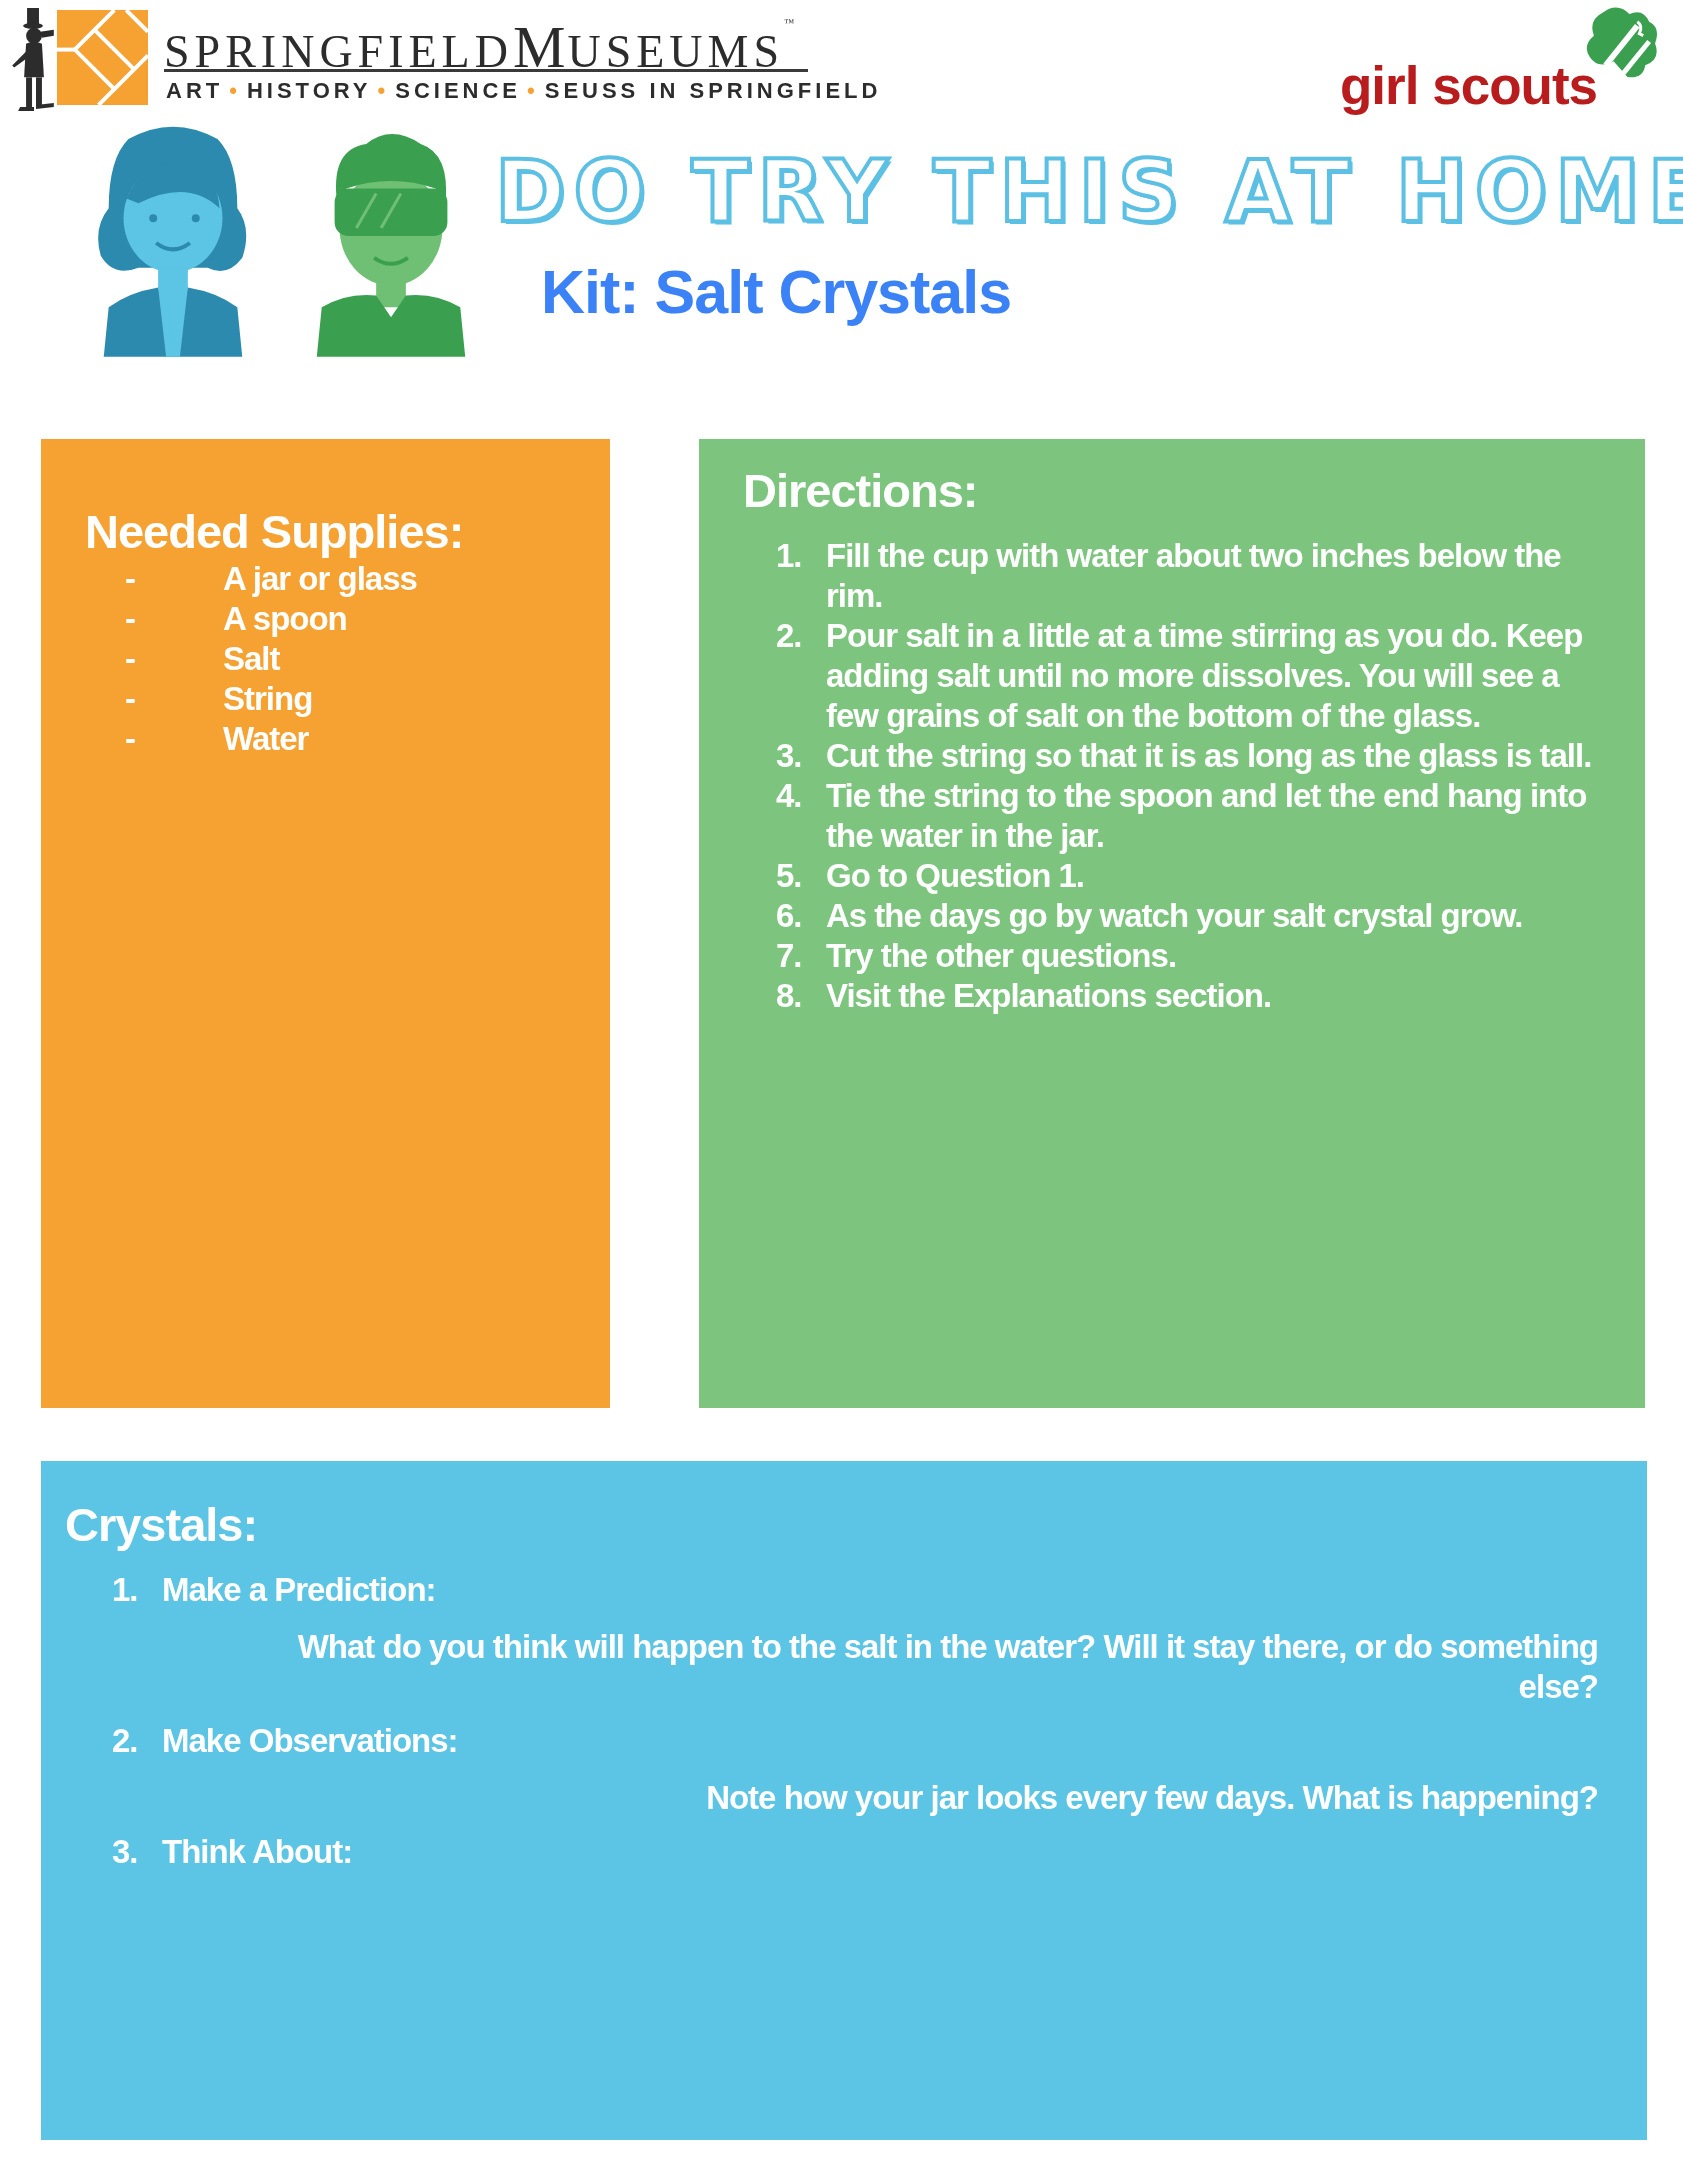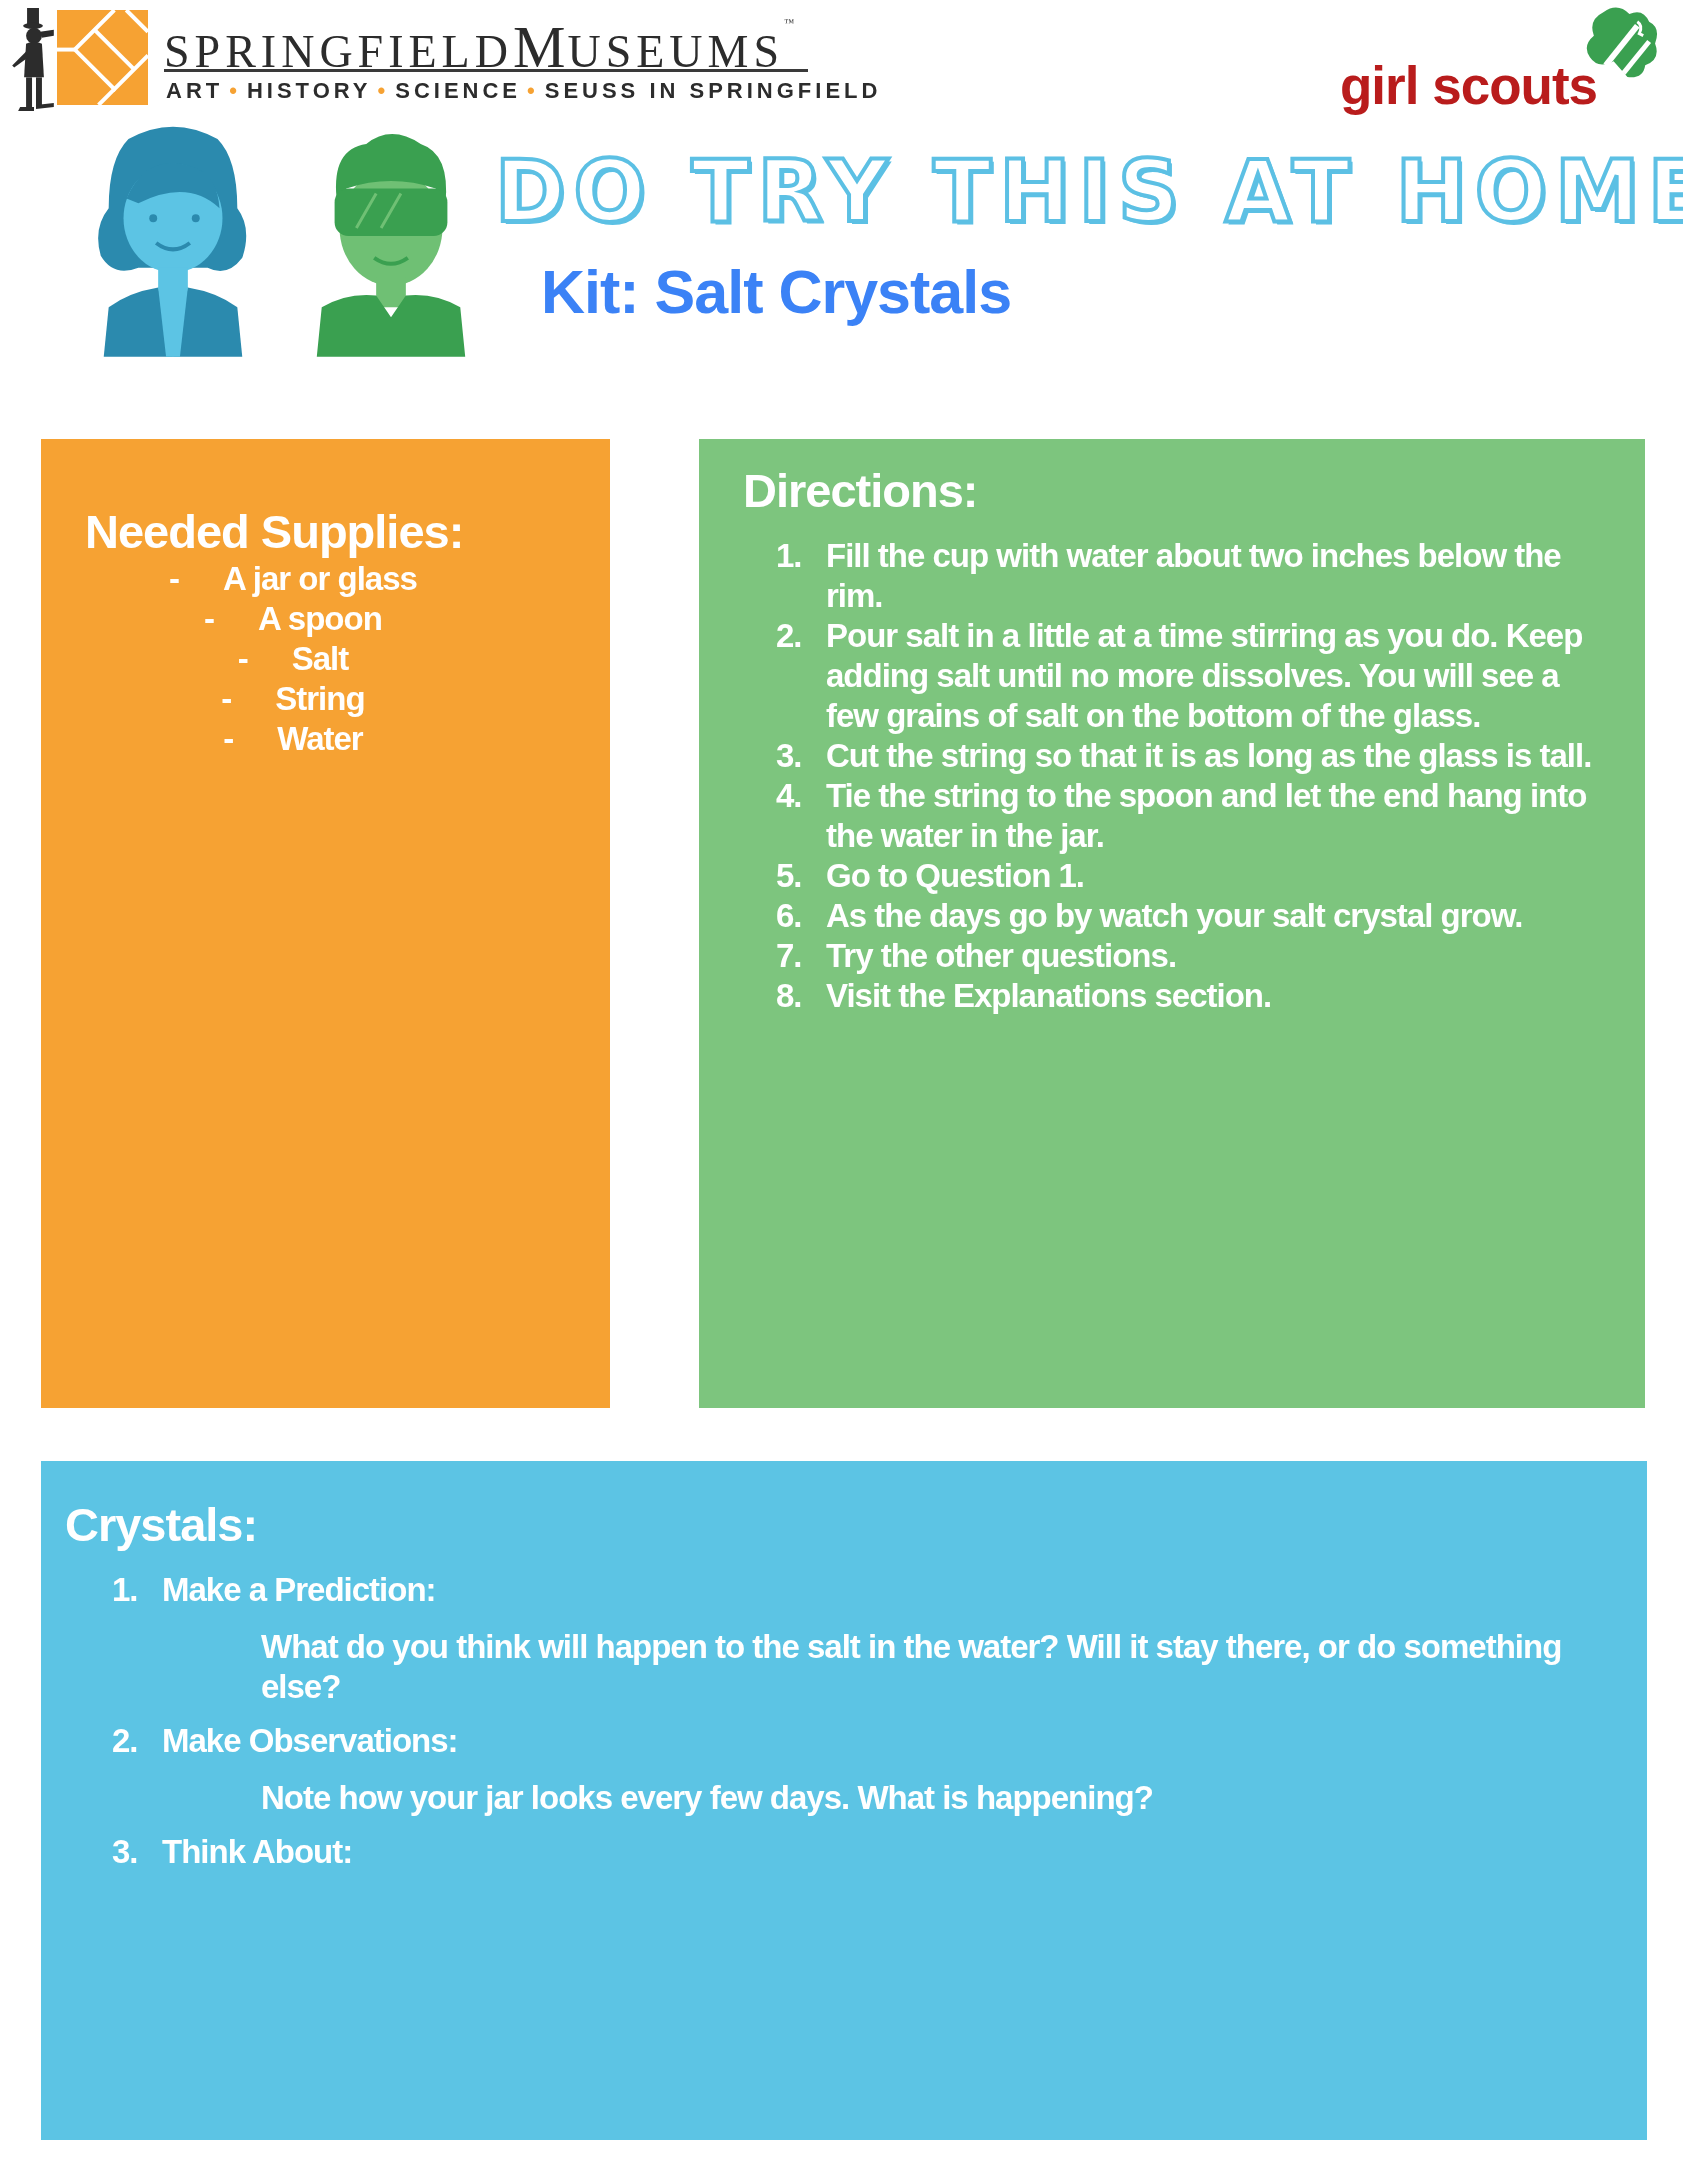--- a/index.html
+++ b/index.html
@@ -32,34 +32,34 @@
                letter-spacing:-1px; line-height:1; }
 
   
   .panel { position:absolute; color:#ffffff; font-weight:bold; }
   .panel-supplies { left:41px; top:439px; width:569px; height:969px; background:#f6a233; }
   .panel-directions { left:699px; top:439px; width:946px; height:969px; background:#7dc57e; }
   .panel-questions { left:41px; top:1461px; width:1606px; height:679px; background:#5cc4e4; }
 
   .panel h2 { margin:0; position:absolute; font-size:47px; font-weight:bold; letter-spacing:-1px; line-height:1; }
 
-  .supplies-list { position:absolute; left:84px; top:120px; margin:0; padding:0; list-style:none;text-align:center; }
+  .supplies-list { position:absolute; left:84px; top:120px; margin:0; padding:0; list-style:none; }
   .supplies-list li { height:40px; font-size:33px; line-height:40px; letter-spacing:-1px; white-space:nowrap; }
   .supplies-list .dash { display:inline-block; width:98px; padding-left:0; }
 
   .dir-list { position:absolute; left:77px; top:97px; width:822px; margin:0; padding:0; list-style:none; }
   .dir-list li { display:flex; font-size:33px; line-height:40px; letter-spacing:-1px; }
   .dir-list .num { flex:0 0 50px; }
   .dir-list .txt { flex:1; }
 
   .q-list { position:absolute; left:71px; top:109px; width:1485px; margin:0; padding:0; list-style:none; }
   .q-item { margin-bottom:14px; }
   .q-head { display:flex; font-size:33px; line-height:40px; letter-spacing:-1px; }
   .q-head .num { flex:0 0 50px; }
-  .q-body { margin-left:149px; margin-top:17px; font-size:33px; line-height:40px; letter-spacing:-1px; width:1337px; }
+  .q-body { margin-left:149px; margin-top:17px; font-size:33px; line-height:40px; letter-spacing:-1px; width:1337px;text-align:right; }
 </style>
 </head>
 <body>
 
 <div class="abs sm-figure">
   <svg width="50" height="107" viewBox="0 0 50 108">
     <rect x="17" y="0" width="12" height="18" fill="#2c2c2c"></rect>
     <ellipse cx="23" cy="18" rx="10" ry="3" fill="#2c2c2c"></ellipse>
     <ellipse cx="24" cy="28" rx="8" ry="8" fill="#2c2c2c"></ellipse>
     <path d="M30 24 L44 22 L44 28 L32 30 Z" fill="#2c2c2c"></path>

